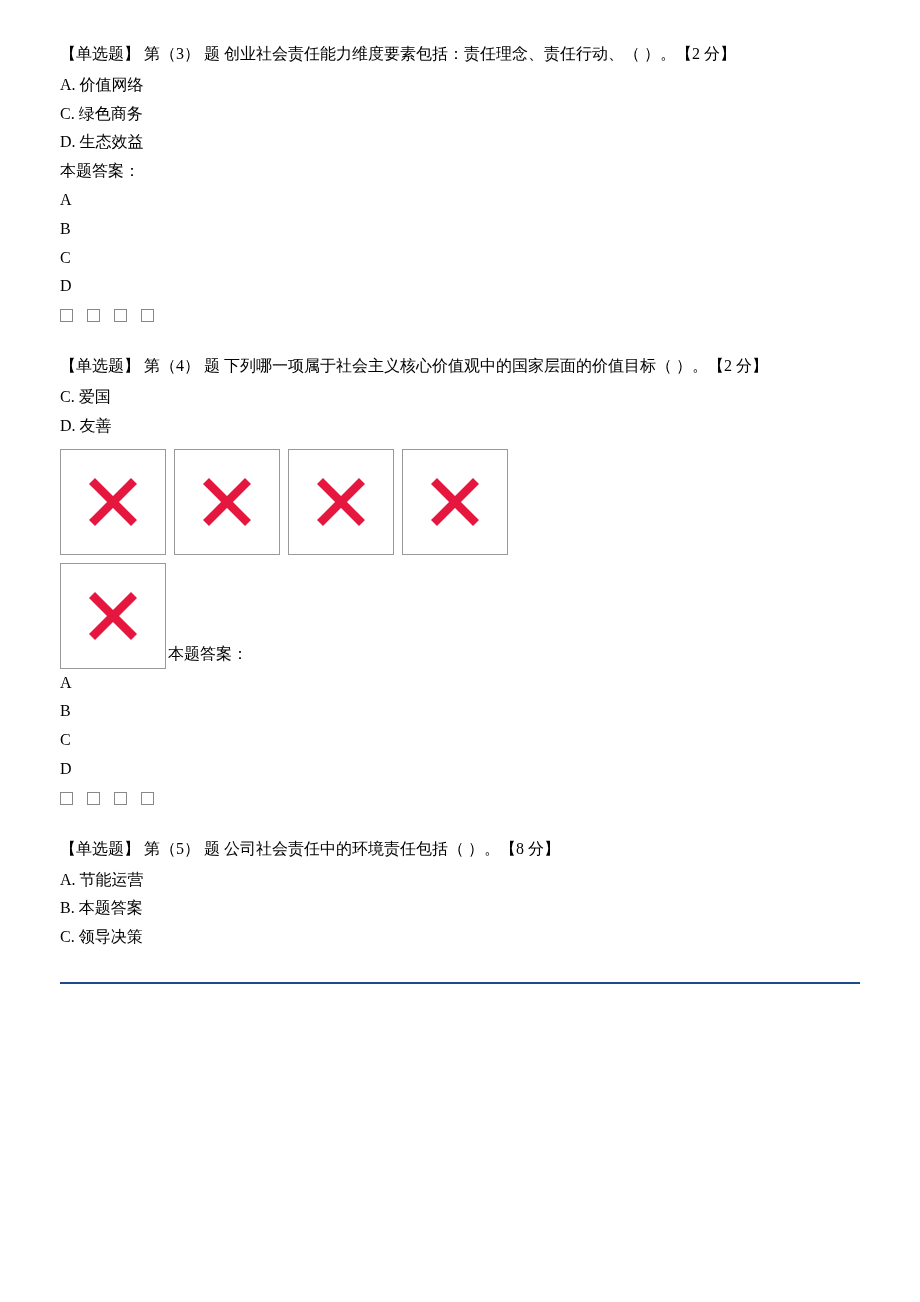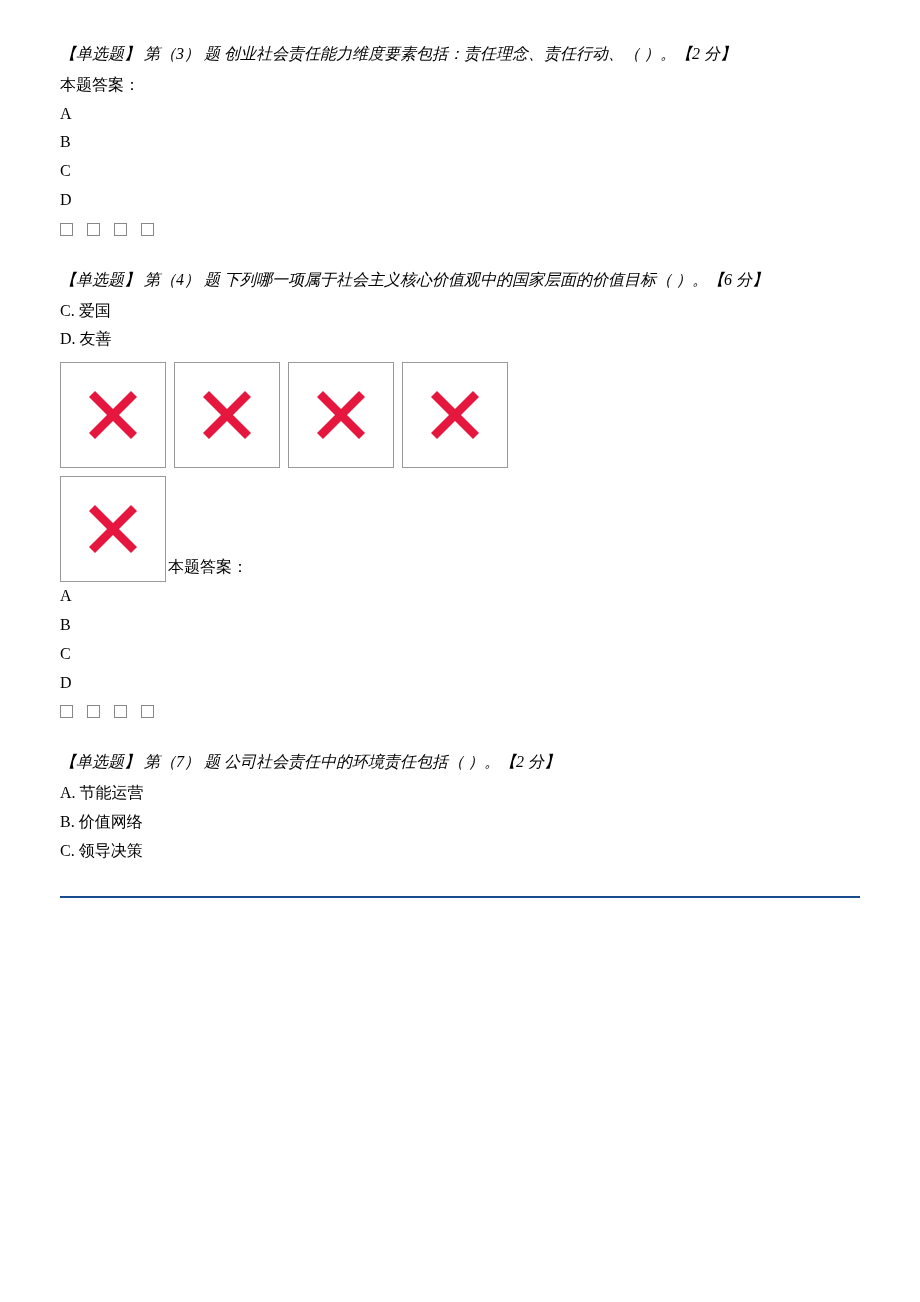--- a/index.html
+++ b/index.html
@@ -14,21 +14,20 @@
       color: #000;
       background: #fff;
       padding: 40px 60px;
       width: 920px;
     }
     .question-block {
       margin-bottom: 30px;
     }
     .question-text {
       margin-bottom: 2px;
-      font-style: italic;
     }
     .option {
       display: block;
     }
     .answer-label {
       display: block;
     }
     .answer-letters {
       display: block;
     }
@@ -78,35 +77,38 @@
       border-bottom: 2px solid #1a4b8c;
       margin-top: 20px;
       width: 100%;
     }
   </style>
 </head>
 <body>
 
 <div class="question-block">
   <div class="question-text">【单选题】 第（3） 题 创业社会责任能力维度要素包括：责任理念、责任行动、（ ）。【2 分】</div>
+  <div class="option">A. 价值网络</div>
+  <div class="option">C. 绿色商务</div>
+  <div class="option">D. 生态效益</div>
   <div class="answer-label">本题答案：</div>
   <div class="answer-letters">A</div>
   <div class="answer-letters">B</div>
   <div class="answer-letters">C</div>
   <div class="answer-letters">D</div>
   <div class="checkbox-row">
     <span class="checkbox"></span>
     <span class="checkbox"></span>
     <span class="checkbox"></span>
     <span class="checkbox"></span>
   </div>
 </div>
 
 <div class="question-block">
-  <div class="question-text">【单选题】 第（4） 题 下列哪一项属于社会主义核心价值观中的国家层面的价值目标（ ）。【6 分】</div>
+  <div class="question-text">【单选题】 第（4） 题 下列哪一项属于社会主义核心价值观中的国家层面的价值目标（ ）。【2 分】</div>
   <div class="option">C. 爱国</div>
   <div class="option">D. 友善</div>
 
   <div class="x-row">
     <div class="x-box">
       <svg viewBox="0 0 100 100">
           <line x1="20" y1="20" x2="80" y2="80" stroke="#e6173f" stroke-width="12" stroke-linecap="butt"></line>
           <line x1="80" y1="20" x2="20" y2="80" stroke="#e6173f" stroke-width="12" stroke-linecap="butt"></line>
         </svg>
     </div>
@@ -146,19 +148,19 @@
   <div class="answer-letters">D</div>
   <div class="checkbox-row">
     <span class="checkbox"></span>
     <span class="checkbox"></span>
     <span class="checkbox"></span>
     <span class="checkbox"></span>
   </div>
 </div>
 
 <div class="question-block">
-  <div class="question-text">【单选题】 第（7） 题 公司社会责任中的环境责任包括（ ）。【2 分】</div>
+  <div class="question-text">【单选题】 第（5） 题 公司社会责任中的环境责任包括（ ）。【8 分】</div>
   <div class="option">A. 节能运营</div>
-  <div class="option">B. 价值网络</div>
+  <div class="option">B. 本题答案</div>
   <div class="option">C. 领导决策</div>
 </div>
 
 <div class="bottom-rule"></div>
 
 </body></html>

